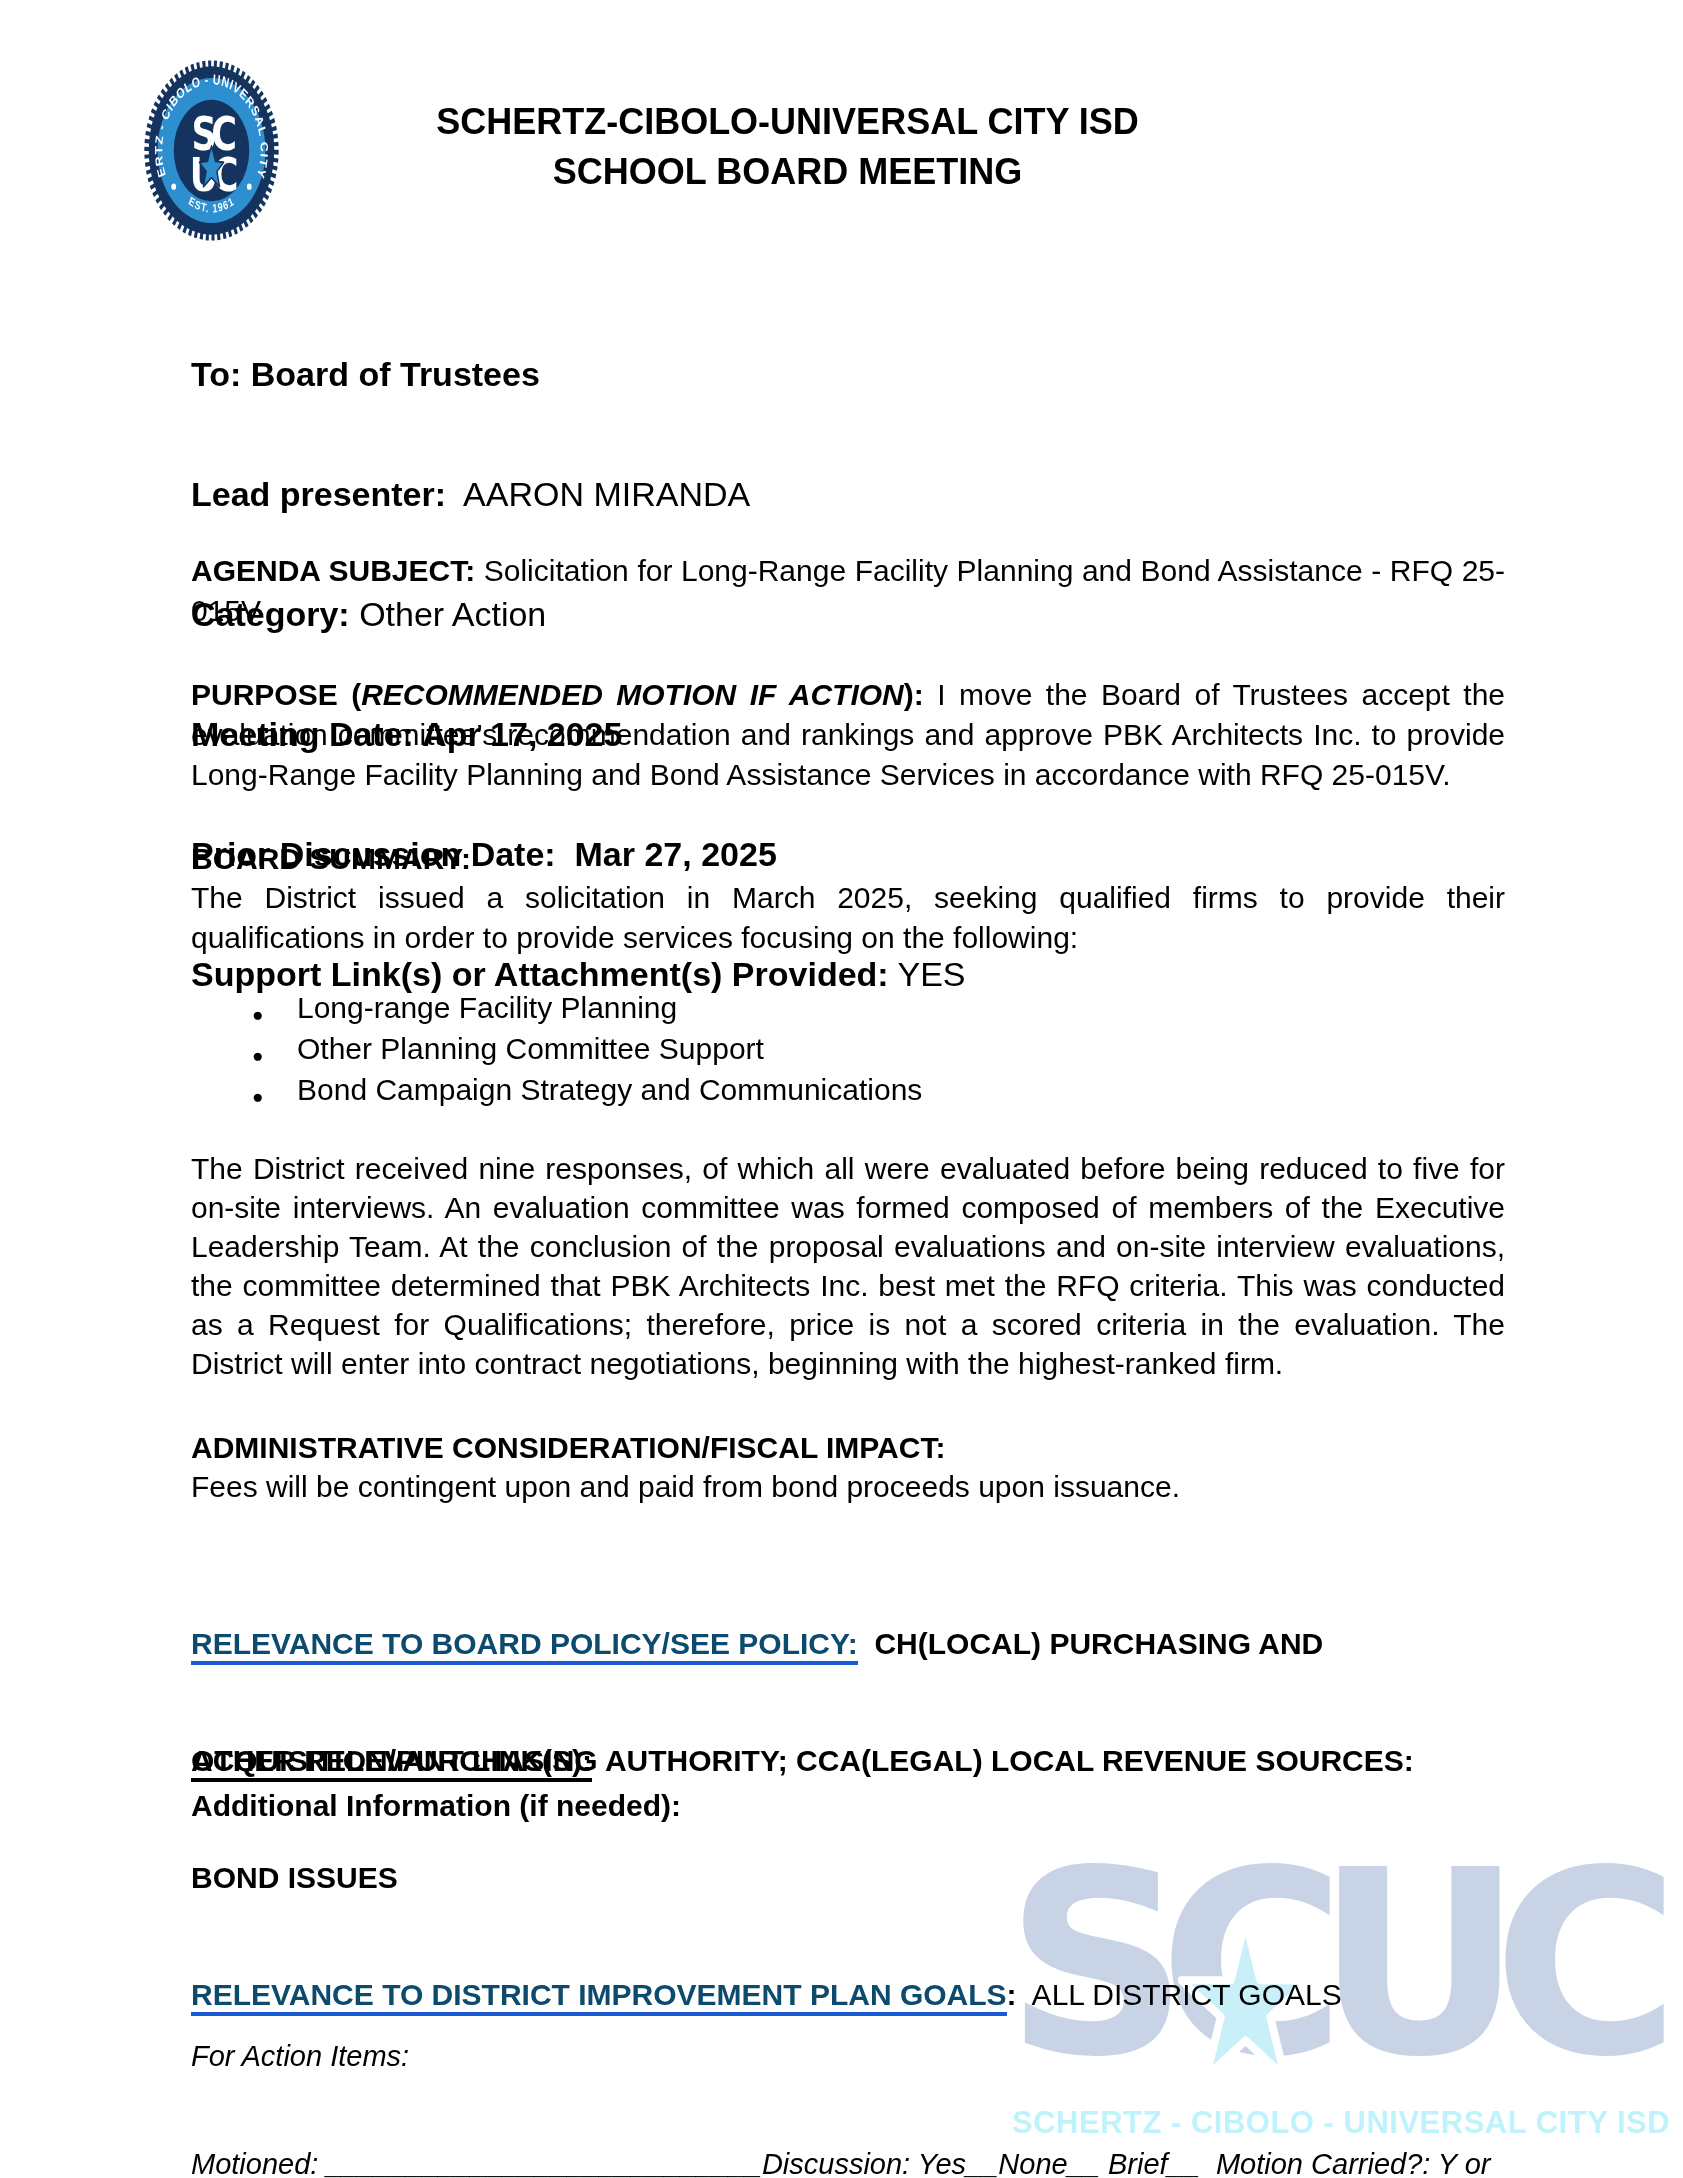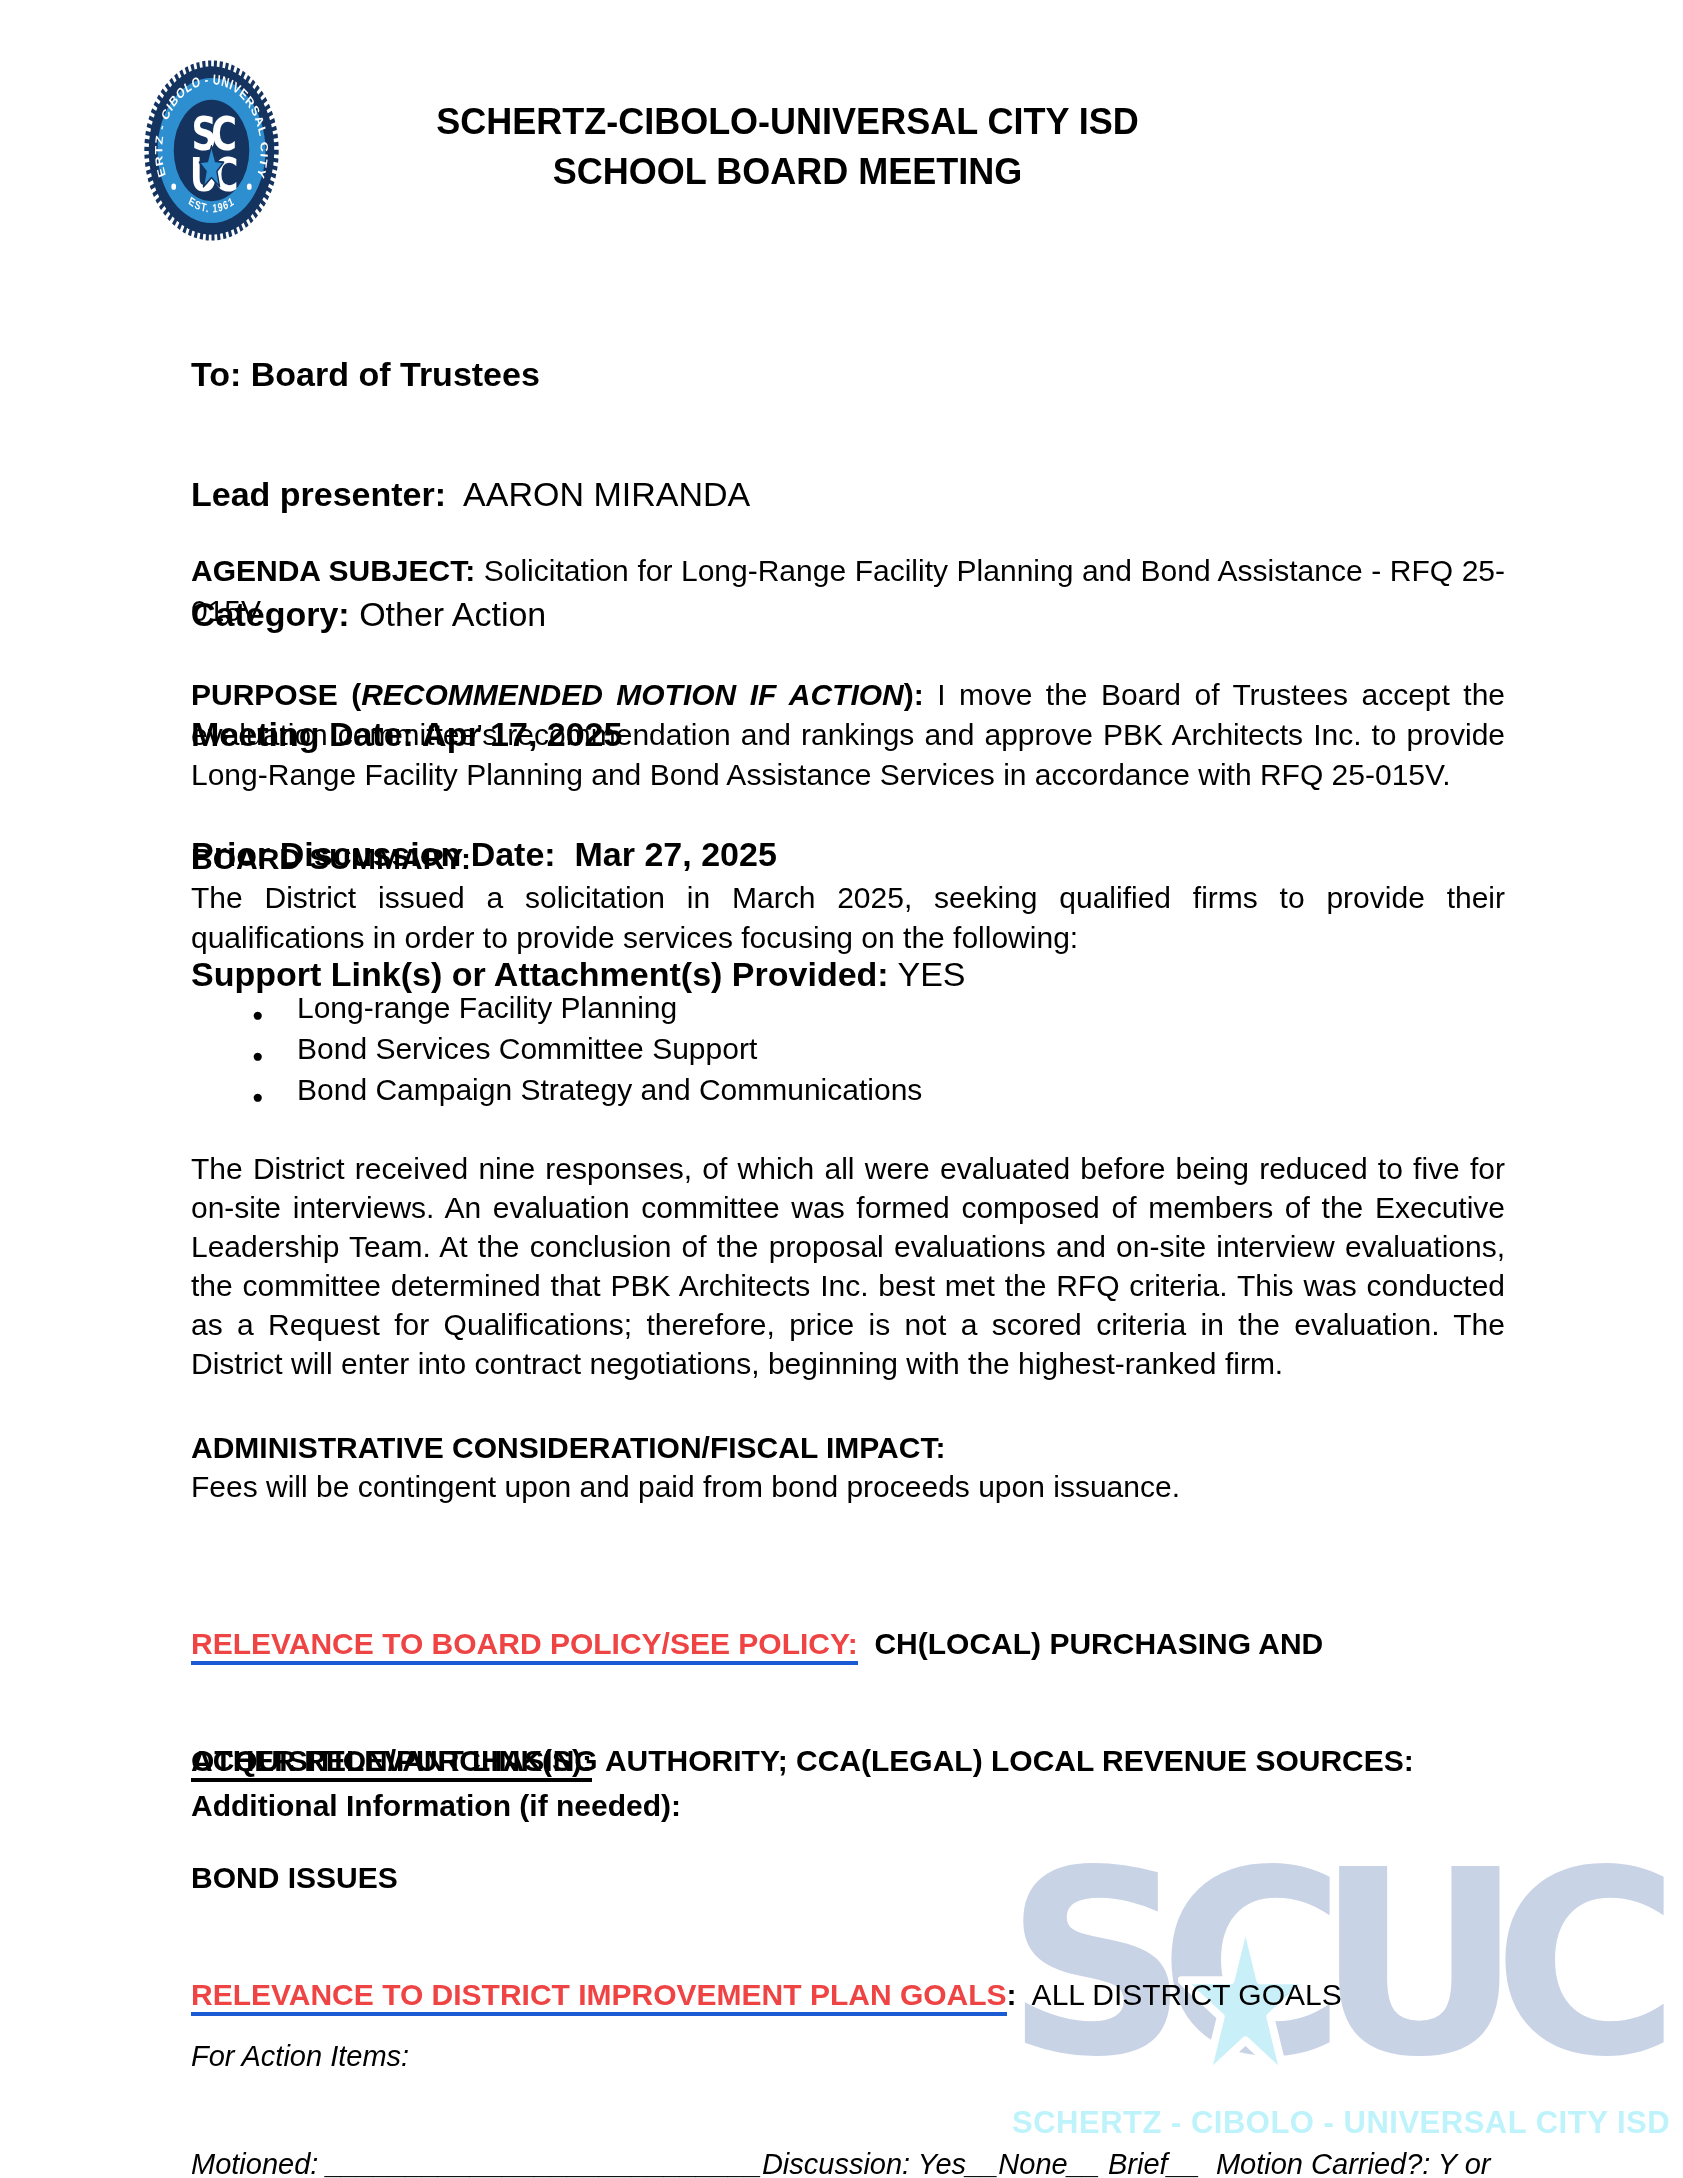--- a/index.html
+++ b/index.html
@@ -8,21 +8,21 @@
     overflow:hidden;font-family:"Liberation Sans",sans-serif;color:#000;
     margin:0 auto;
   }
   .abs{position:absolute;}
   .b{font-weight:bold;}
   .i{font-style:italic;}
   .pre{white-space:pre-wrap;}
   .just{text-align:justify;}
   .body-text{font-size:30px;line-height:40px;}
   .col{left:191px;width:1314px;}
-  .link{color:#ef4444;text-decoration:none;border-bottom:4px solid #1a5ad2;padding-bottom:1px;}
+  .link{color:#0c4a6e;text-decoration:none;border-bottom:4px solid #1a5ad2;padding-bottom:1px;}
   .ul-black{border-bottom:4px solid #000;padding-bottom:1px;}
 
   
   .title-block{left:149px;top:97px;width:1277px;text-align:center;
     font-size:36px;font-weight:bold;line-height:50px;}
   .logo-svg{left:144px;top:60px;width:135px;height:181px;}
 
   
   .info-block{top:274px;line-height:40px;font-size:34px;}
 
@@ -106,21 +106,21 @@
   <div class="abs col body-text b brief-heading">BOARD SUMMARY:</div>
   <div class="abs col body-text just brief-intro">The District issued a solicitation in March 2025, seeking qualified firms to provide their qualifications in order to provide services focusing on the following:</div>
 
   <div class="abs col bullet-list">
     <div class="bullet-row">
       <span class="bullet-dot">●</span>
       <span>Long-range Facility Planning</span>
     </div>
     <div class="bullet-row">
       <span class="bullet-dot">●</span>
-      <span>Bond Services Committee Support</span>
+      <span>Other Planning Committee Support</span>
     </div>
     <div class="bullet-row">
       <span class="bullet-dot">●</span>
       <span>Bond Campaign Strategy and Communications</span>
     </div>
   </div>
 
   <div class="abs col body-text just body-para">The District received nine responses, of which all were evaluated before being reduced to five for on-site interviews. An evaluation committee was formed composed of members of the Executive Leadership Team. At the conclusion of the proposal evaluations and on-site interview evaluations, the committee determined that PBK Architects Inc. best met the RFQ criteria. This was conducted as a Request for Qualifications; therefore, price is not a scored criteria in the evaluation. The District will enter into contract negotiations, beginning with the highest-ranked firm.</div>
 
   <div class="abs col body-text admin-text">Fees will be contingent upon and paid from bond proceeds upon issuance.</div>

